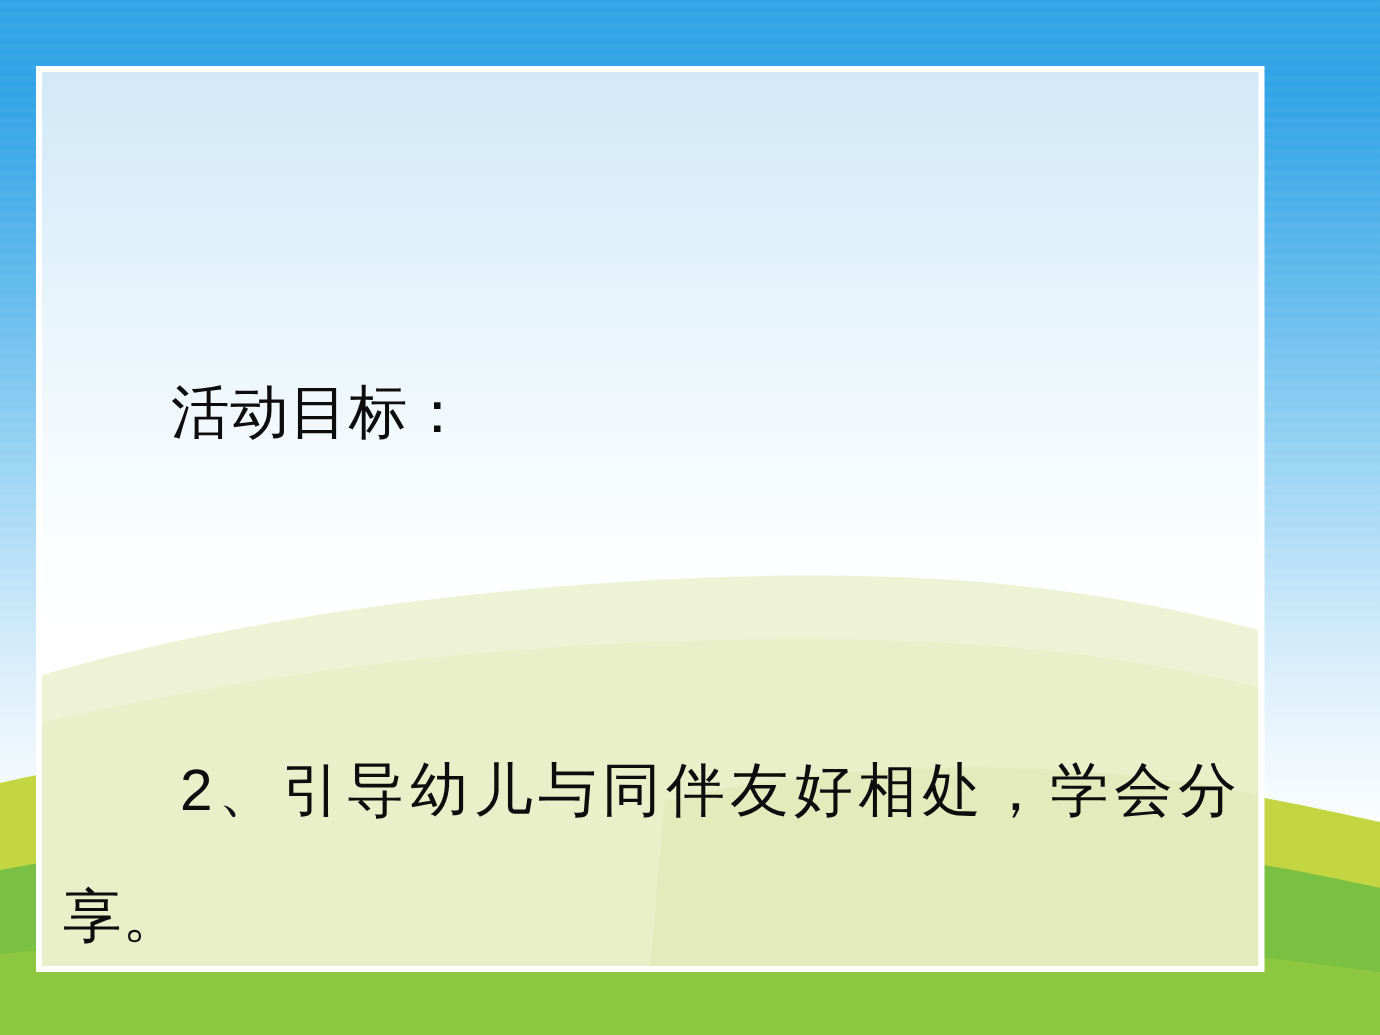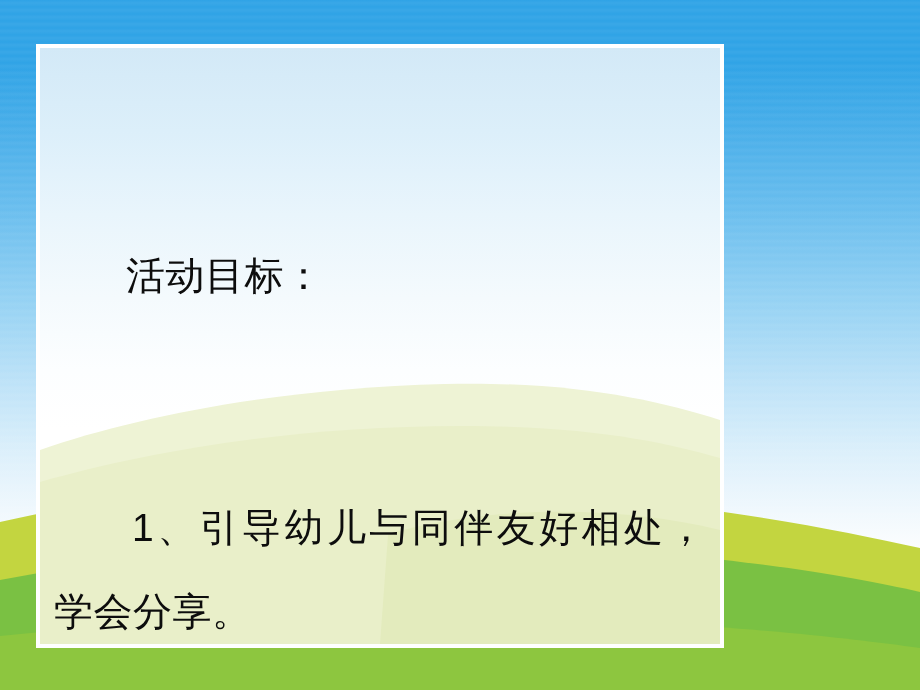--- a/index.html
+++ b/index.html
@@ -48,23 +48,23 @@
     left: 0;
     right: 0;
     bottom: 0;
     height: 260px;
   }
   .bg-hills svg { display: block; width: 100%; height: 100%; }
 
   
   #panel-frame {
     position: absolute;
-    left: 36px;
+    left: 24px;
     top: 44px;
-    width: 688px;
+    width: 819px;
     height: 604px;
     background: #ffffff;
     padding: 4px;
     box-sizing: border-box;
   }
   #panel {
     position: relative;
     width: 100%;
     height: 100%;
     overflow: hidden;
@@ -127,21 +127,21 @@
       <div class="panel-hills">
         <svg viewBox="0 0 840 290" preserveAspectRatio="none" aria-hidden="true">
           <path d="M0,96 C120,62 300,34 500,30 C660,27 760,46 840,66 L840,290 L0,290 Z" fill="#eef3d5"></path>
           <path d="M0,128 C140,96 320,72 520,72 C680,72 770,88 840,104 L840,290 L0,290 Z" fill="#e9efc9"></path>
           <path d="M430,180 C560,150 720,152 840,176 L840,290 L420,290 Z" fill="#e3ebbd"></path>
         </svg>
       </div>
 
       <div id="text-body">
         <p class="para para-title">活动目标：</p>
-        <p class="para para-item">1、引导幼儿与同伴友好相处，学会分享。</p>
+        <p class="para para-item">2、引导幼儿与同伴友好相处，学会分享。</p>
         
         
       </div>
 
     </div>
   </div>
 
 </div>
 
 </body></html>

